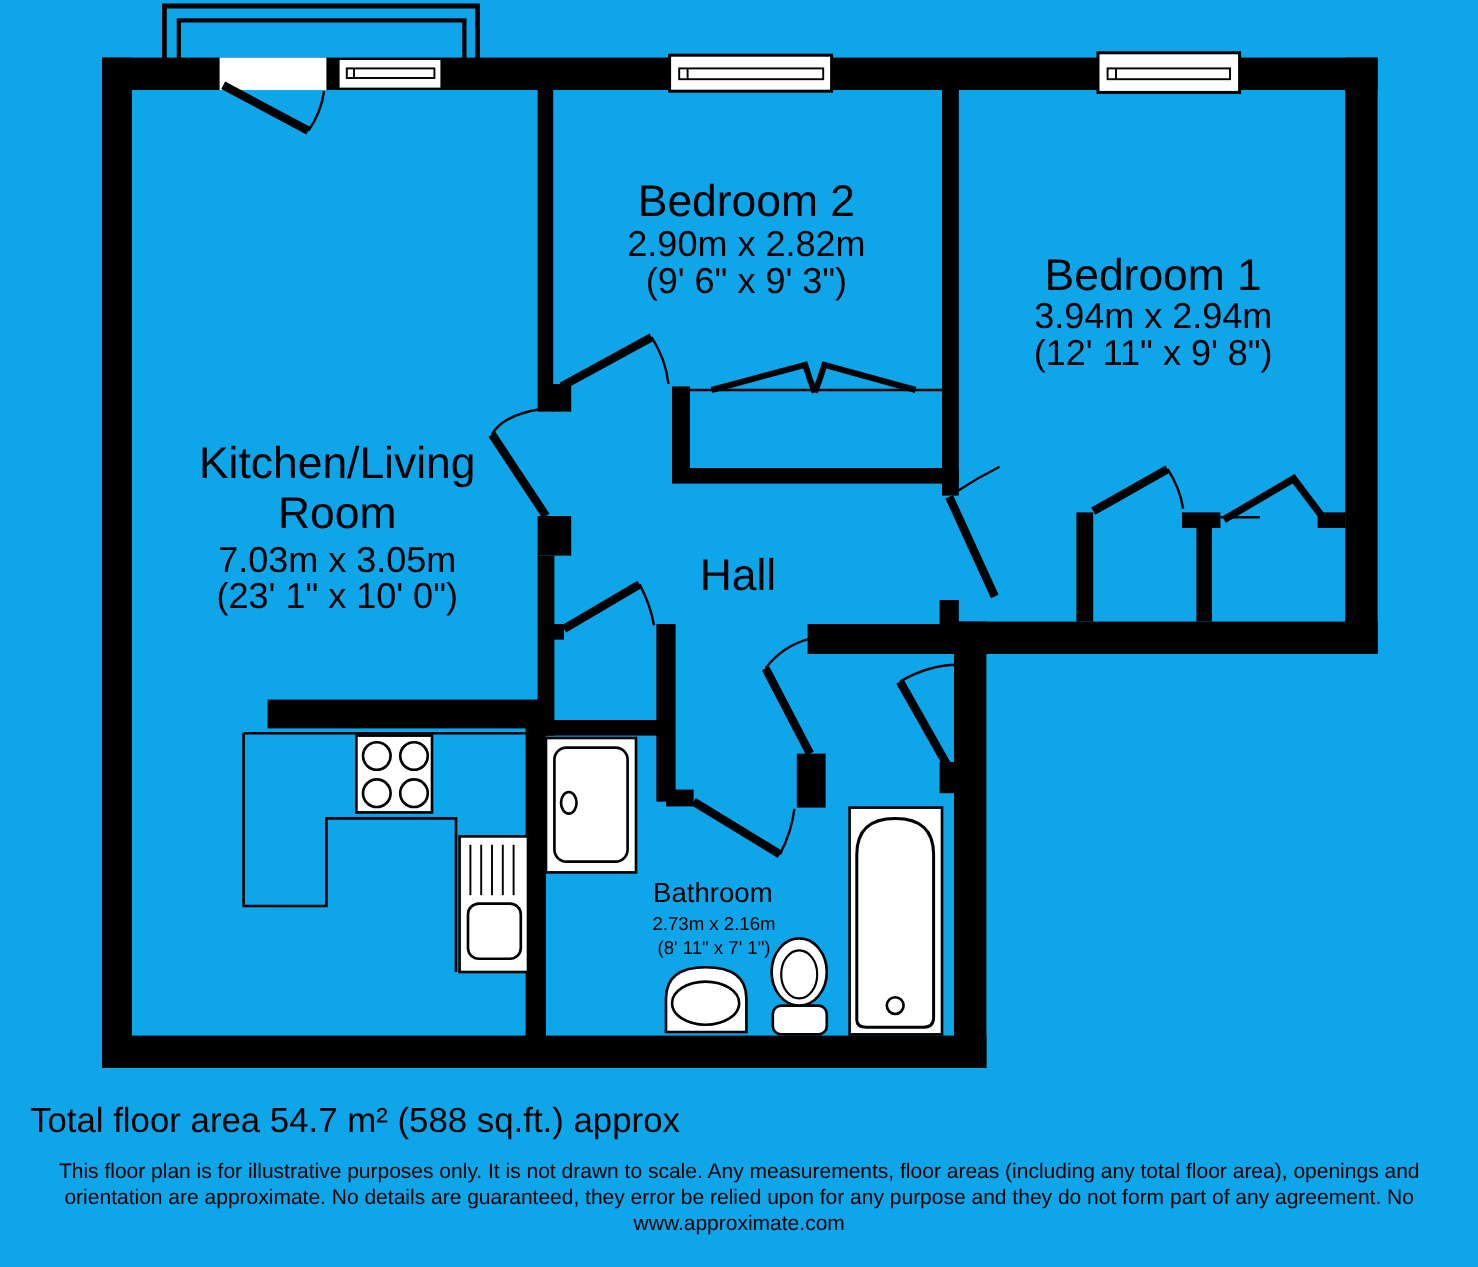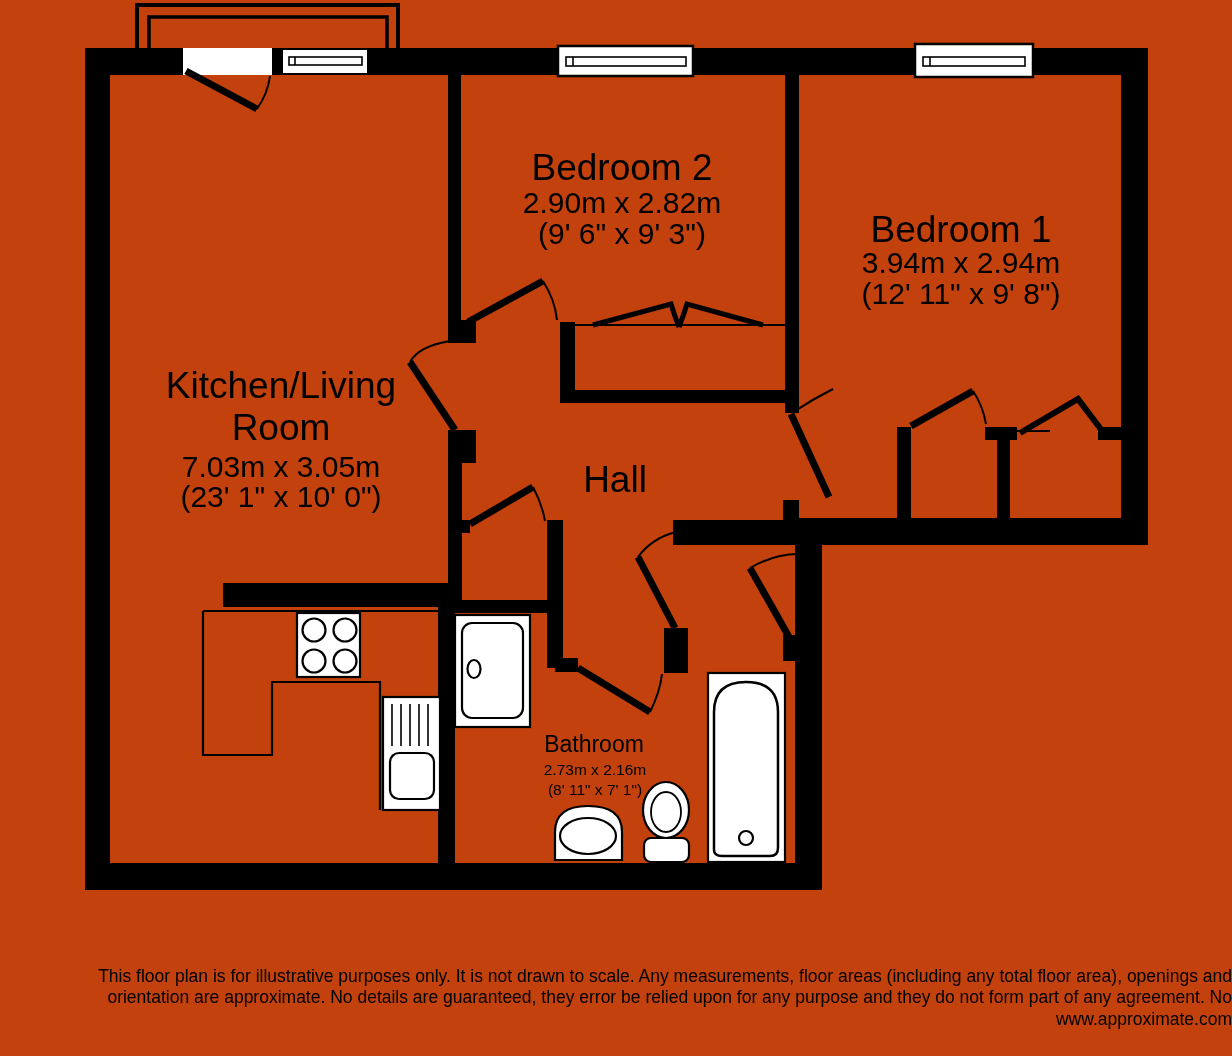--- a/index.html
+++ b/index.html
@@ -1,31 +1,31 @@
 <!DOCTYPE html>
 <html><head>
 <meta charset="utf-8">
 <style>
   html,body{margin:0;padding:0;background:#ffffff;}
-  #stage{position:relative;width:1232px;height:1056px;background:#c2410c;overflow:hidden;
+  #stage{position:relative;width:1232px;height:1056px;background:#0ea5e9;overflow:hidden;
          font-family:"Liberation Sans","DejaVu Sans",sans-serif;color:#000;}
   #plan-svg{position:absolute;left:0;top:0;}
   .room-name{font-size:37px;fill:#000;}
   .room-dims{font-size:30px;fill:#000;}
   .bath-name{font-size:23px;fill:#000;}
   .bath-dims{font-size:15.5px;fill:#000;}
   text{text-anchor:middle;}
   .wall{fill:#000;stroke:none;}
   .leaf{stroke:#000;stroke-width:7;fill:none;stroke-linecap:butt;}
   .arc{stroke:#000;stroke-width:2;fill:none;}
   .fix{stroke:#000;stroke-width:2.2;fill:#fff;}
   .thin{stroke:#000;stroke-width:1.6;fill:#fff;}
   .open{fill:#fff;stroke:none;}
   #total-area{position:absolute;left:25px;top:918px;font-size:29px;color:#000;white-space:nowrap;}
-  #disclaimer{position:absolute;left:0;top:966px;width:1232px;text-align:right;
+  #disclaimer{position:absolute;left:0;top:966px;width:1232px;text-align:center;
               font-size:17.5px;line-height:21.3px;color:#000;}
 </style>
 </head>
 <body>
 <div id="stage">
 
 <svg id="plan-svg" width="1232" height="910" viewBox="0 0 1232 910">
 
   <g>
     <path d="M137,50 L137,5 L398,5 L398,50" fill="none" stroke="#000" stroke-width="4"></path>
@@ -191,18 +191,19 @@
   <g>
     <text class="room-name" x="615" y="492">Hall</text>
   </g>
   <g>
     <text class="bath-name" x="594" y="752">Bathroom</text>
     <text class="bath-dims" x="595" y="775">2.73m x 2.16m</text>
     <text class="bath-dims" x="595" y="795">(8' 11" x 7' 1")</text>
   </g>
 </svg>
 
+  <div id="total-area">Total floor area 54.7 m² (588 sq.ft.) approx</div>
   <div id="disclaimer">
     <div>This floor plan is for illustrative purposes only. It is not drawn to scale. Any measurements, floor areas (including any total floor area), openings and</div>
     <div>orientation are approximate. No details are guaranteed, they error be relied upon for any purpose and they do not form part of any agreement. No</div>
     <div>www.approximate.com</div>
   </div>
 </div>
 
 </body></html>

